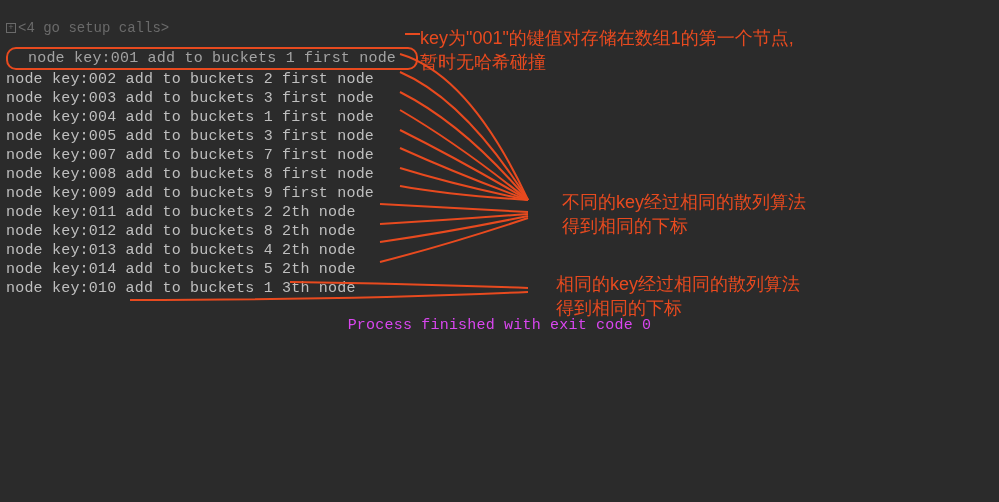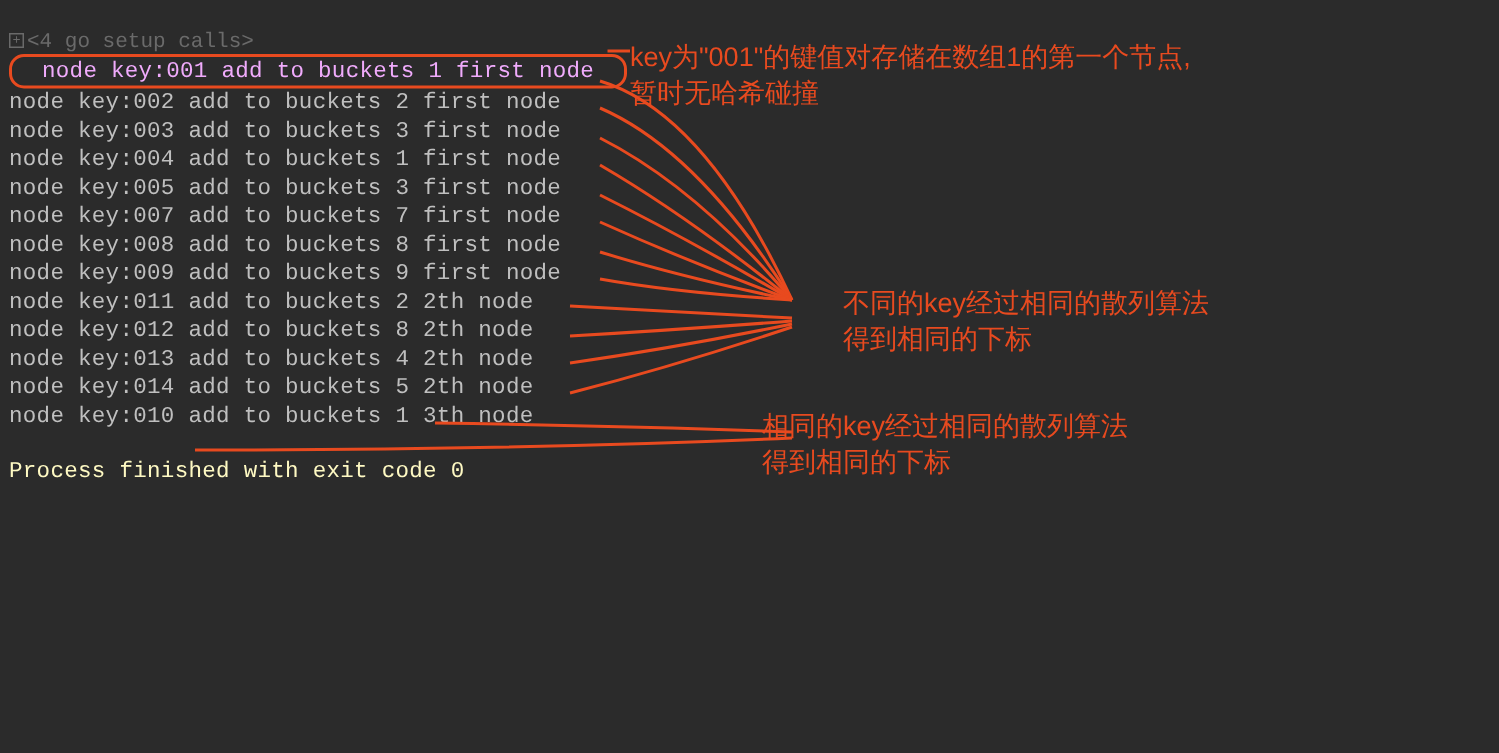--- a/index.html
+++ b/index.html
@@ -39,42 +39,44 @@
       white-space: pre;
       line-height: 19px;
       color: #bfbfbf;
       letter-spacing: 0.2px;
     }
     .highlight-box {
       border: 2px solid #e84a1f;
       border-radius: 10px;
       padding: 0 20px;
       display: inline-block;
-      color: #f0abfc;
+      color: #a3a3a3;
+      margin-top: 11px;
     }
     .annotation {
       position: absolute;
       color: #e84a1f;
       font-family: Arial, "PingFang SC", "Microsoft YaHei", sans-serif;
       font-size: 18px;
       line-height: 24px;
       font-weight: 400;
     }
     .anno1 { top: 26px; left: 420px; }
     .anno2 { top: 190px; left: 562px; }
-    .anno3 { top: 272px; left: 508px; }
+    .anno3 { top: 272px; left: 556px; }
     svg.anno-lines {
       position: absolute;
       top: 0;
       left: 0;
       pointer-events: none;
     }
     .footer-line {
       margin-top: 18px;
-      color: #fef9c3;
+      color: #d946ef;
+      text-align: center;
     }
   </style>
 </head>
 <body>
 
 <div class="header-line">
   <span class="expand-icon">+</span><span>&lt;4 go setup calls&gt;</span>
 </div>
 
 <div>

